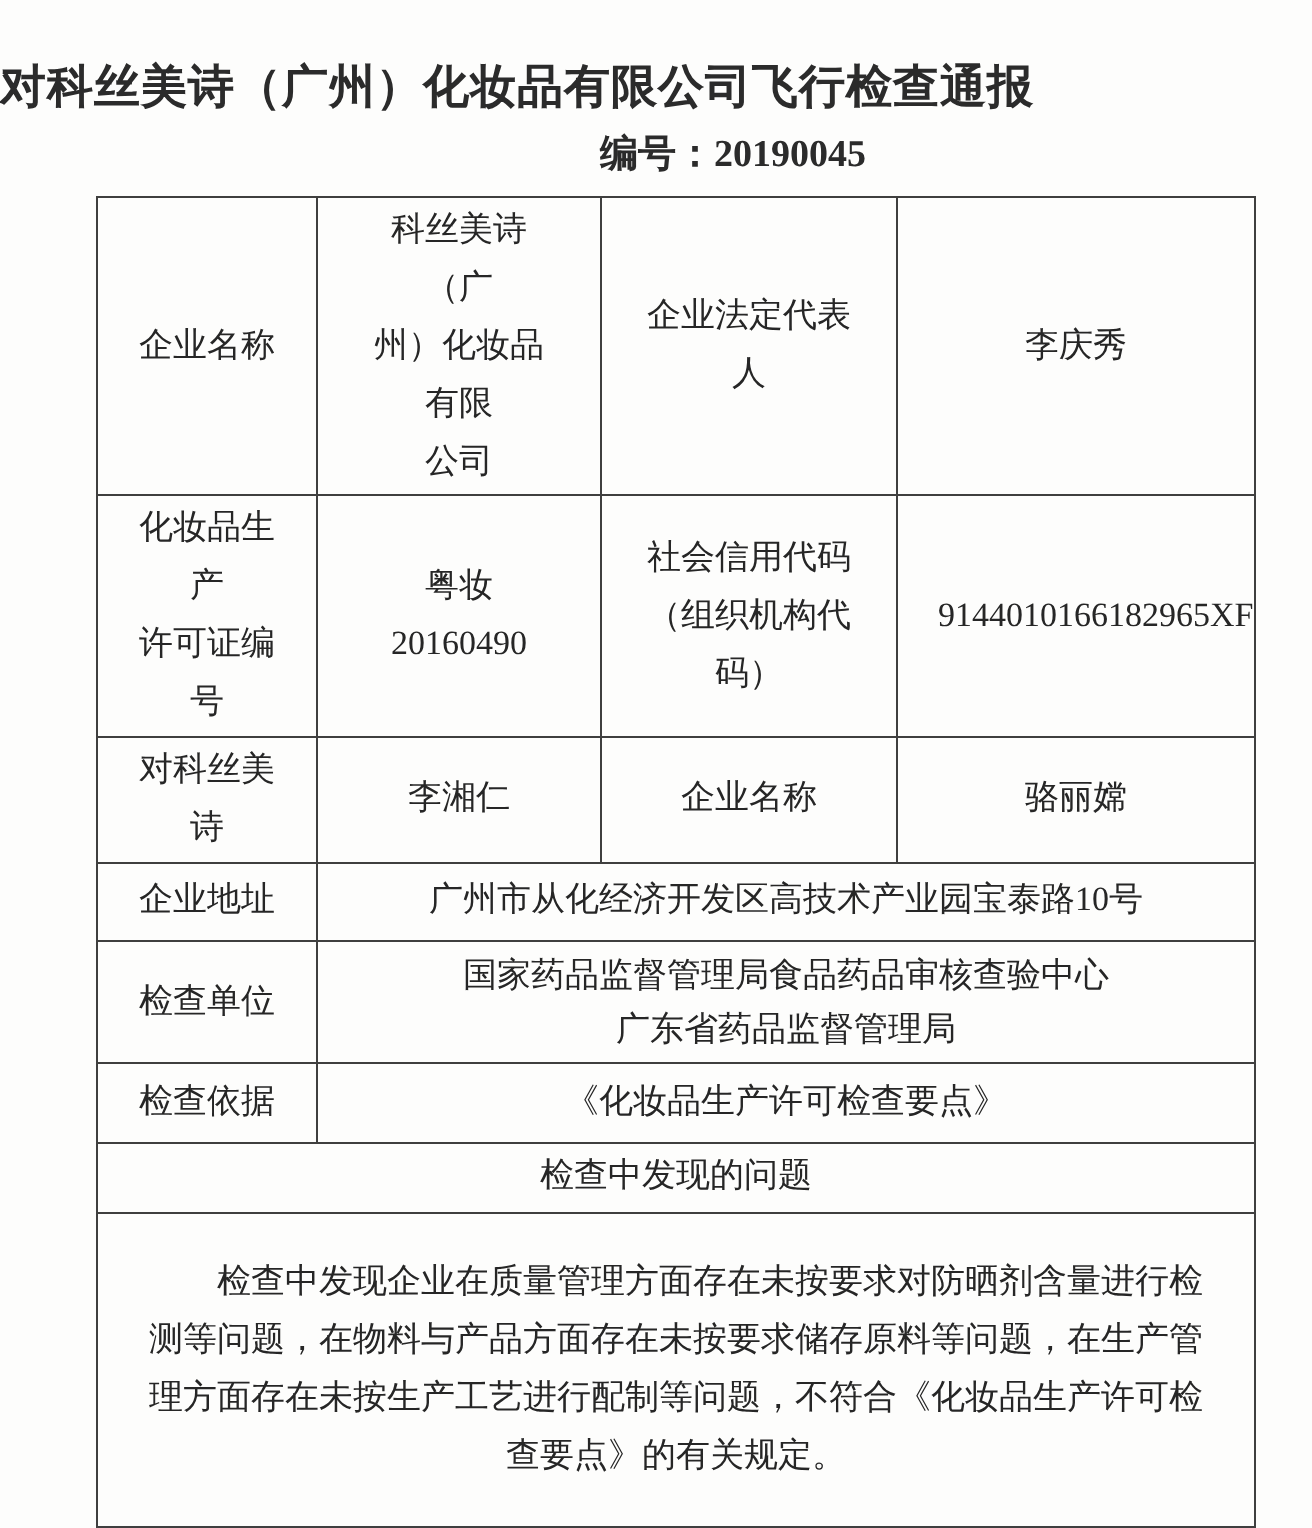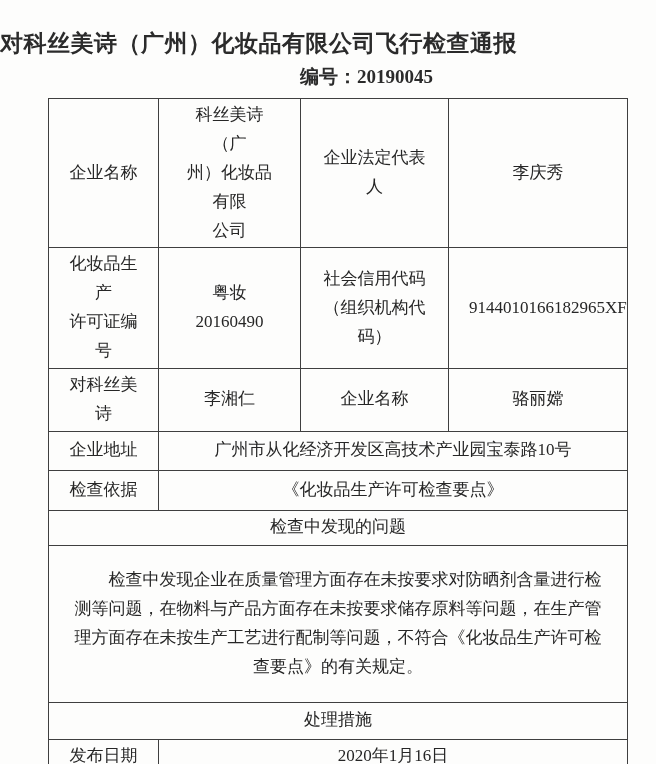--- a/index.html
+++ b/index.html
@@ -107,20 +107,25 @@
       <tr class="r3">
         <td>对科丝美诗</td>
         <td>李湘仁</td>
         <td>企业名称</td>
         <td>骆丽嫦</td>
       </tr>
       <tr class="r4">
         <td>企业地址</td>
         <td colspan="3">广州市从化经济开发区高技术产业园宝泰路10号</td>
       </tr>
+      <tr class="r5">
+        <td>检查单位</td>
+        <td colspan="3" class="preline">国家药品监督管理局食品药品审核查验中心
+广东省药品监督管理局</td>
+      </tr>
       <tr class="r6">
         <td>检查依据</td>
         <td colspan="3">《化妆品生产许可检查要点》</td>
       </tr>
       <tr class="r7">
         <td colspan="4">检查中发现的问题</td>
       </tr>
       <tr class="r8">
         <td colspan="4" class="para">　　检查中发现企业在质量管理方面存在未按要求对防晒剂含量进行检测等问题，在物料与产品方面存在未按要求储存原料等问题，在生产管理方面存在未按生产工艺进行配制等问题，不符合《化妆品生产许可检查要点》的有关规定。</td>
       </tr>

